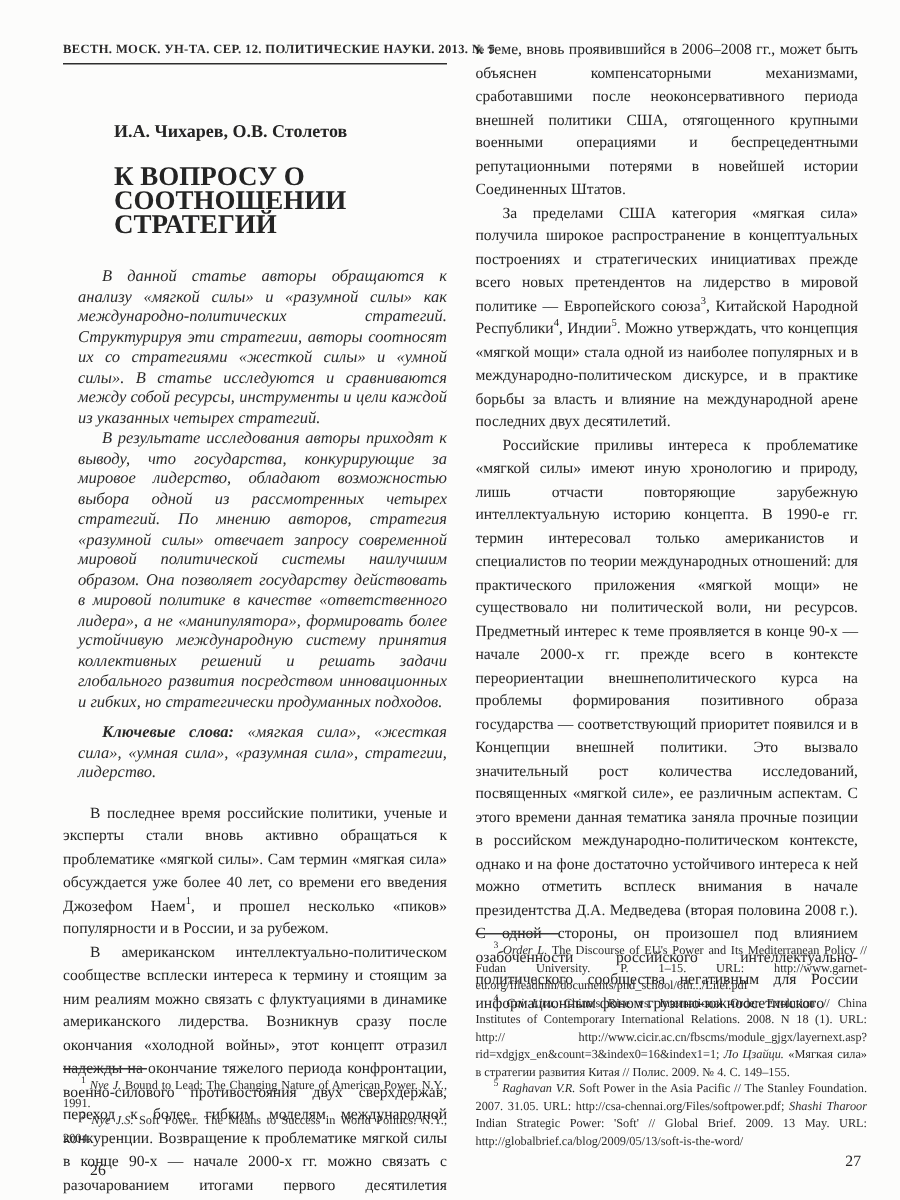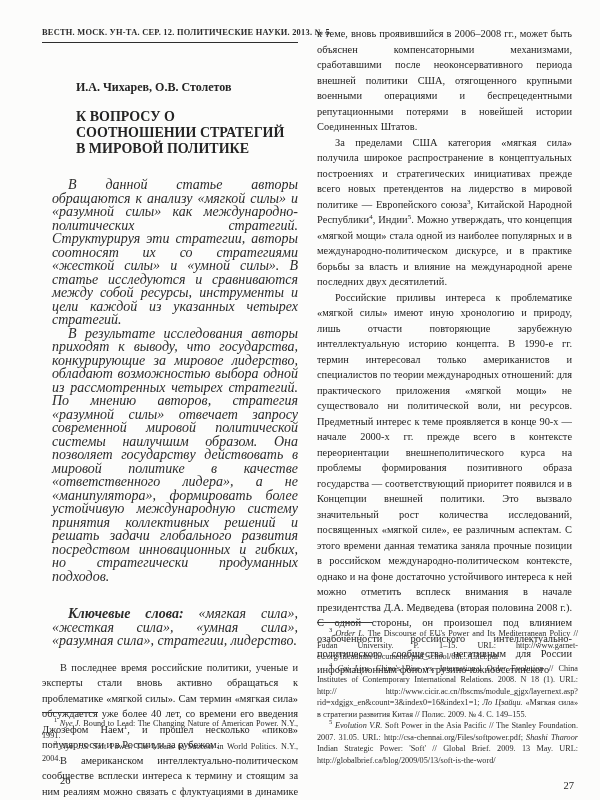--- a/index.html
+++ b/index.html
@@ -17,29 +17,29 @@
 
   
   .rh-text {
     font-size: 8.4px; letter-spacing: 0.25px; color: #2a2a2a;
     white-space: nowrap; font-weight: bold;
   }
   .rh-rule { border-top: 1.5px solid #2e2e2e; margin-top: 5px; }
 
   
   .authors { margin: 37px 0 0 34px; font-weight: bold; font-size: 12px; }
-  .title   { margin: 14px 0 0 34px; font-weight: bold; font-size: 14px; line-height: 16px; }
+  .title   { margin: 14px 0 0 34px; font-weight: bold; font-size: 18px; line-height: 16px; }
 
   
   .abstract {
-    margin: 21px 0 0 10px; font-style: italic; font-size: 14px;
+    margin: 21px 0 0 10px; font-style: italic; font-size: 11px;
     line-height: 13.5px; text-align: justify; color: #2b2b2b;
   }
   .ab-p { text-indent: 16px; }
-  .keywords { margin-top: 24px; }
+  .keywords { margin-top: 7px; }
   .kw { font-weight: bold; }
 
   
   .body-text {
     margin-top: 12px; font-size: 10.4px; line-height: 15.5px;
     text-align: justify;
   }
   .page-right .body-text { margin-top: 0; }
   .bp { text-indent: 18px; }
   .bp.no-indent { text-indent: 0; }
@@ -52,38 +52,37 @@
   }
   .page-left  .fn-area { left: 42px; right: 4px;  bottom: 36px; }
   .page-right .fn-area { left: 15px; right: 22px; bottom: 34px; }
   .fn-rule { width: 56px; border-top: 1px solid #3a3a3a; margin-bottom: 5px; }
   .fn { text-indent: 12px; }
   .fn sup { font-size: 6.5px; line-height: 0; }
 
   
   .page-num { position: absolute; bottom: 14px; font-size: 10.5px; }
   .pn-left  { left: 28px; margin-left: 32px; }
-  .pn-right { right: 26px; bottom: 9px; text-align: right; }
+  .pn-right { right: 26px; bottom: 20px; text-align: right; }
 </style>
 </head>
 <body>
 
 <div class="spread">
 
   <section class="page page-left">
     <header class="running-head">
       <div class="rh-text">ВЕСТН. МОСК. УН-ТА. СЕР. 12. ПОЛИТИЧЕСКИЕ НАУКИ. 2013. № 5</div>
       <div class="rh-rule"></div>
     </header>
 
     <div class="authors">И.А. Чихарев, О.В. Столетов</div>
 
     <div class="title">
       <div>К ВОПРОСУ О СООТНОШЕНИИ СТРАТЕГИЙ</div>
-      <div>В МИРОВОЙ ПОЛИТИКЕ</div>
     </div>
 
     <div class="abstract">
       <p class="ab-p">В данной статье авторы обращаются к анализу «мягкой силы» и «разумной силы» как международно-политических стратегий. Структурируя эти стратегии, авторы соотносят их со стратегиями «жесткой силы» и «умной силы». В статье исследуются и сравниваются между собой ресурсы, инструменты и цели каждой из указанных четырех стратегий.</p>
       <p class="ab-p">В результате исследования авторы приходят к выводу, что государства, конкурирующие за мировое лидерство, обладают возможностью выбора одной из рассмотренных четырех стратегий. По мнению авторов, стратегия «разумной силы» отвечает запросу современной мировой политической системы наилучшим образом. Она позволяет государству действовать в мировой политике в качестве «ответственного лидера», а не «манипулятора», формировать более устойчивую международную систему принятия коллективных решений и решать задачи глобального развития посредством инновационных и гибких, но стратегически продуманных подходов.</p>
       <p class="ab-p keywords"><b class="kw">Ключевые слова:</b><span> «мягкая сила», «жесткая сила», «умная сила», «разумная сила», стратегии, лидерство.</span></p>
     </div>
 
     <div class="body-text">
       <p class="bp"><span>В последнее время российские политики, ученые и эксперты стали вновь активно обращаться к проблематике «мягкой силы». Сам термин «мягкая сила» обсуждается уже более 40 лет, со времени его введения Джозефом Наем</span><sup class="fnref">1</sup><span>, и прошел несколько «пиков» популярности и в России, и за рубежом.</span></p>
@@ -103,19 +102,19 @@
     <div class="body-text">
       <p class="bp no-indent">к теме, вновь проявившийся в 2006–2008 гг., может быть объяснен компенсаторными механизмами, сработавшими после неоконсервативного периода внешней политики США, отягощенного крупными военными операциями и беспрецедентными репутационными потерями в новейшей истории Соединенных Штатов.</p>
       <p class="bp"><span>За пределами США категория «мягкая сила» получила широкое распространение в концептуальных построениях и стратегических инициативах прежде всего новых претендентов на лидерство в мировой политике — Европейского союза</span><sup class="fnref">3</sup><span>, Китайской Народной Республики</span><sup class="fnref">4</sup><span>, Индии</span><sup class="fnref">5</sup><span>. Можно утверждать, что концепция «мягкой мощи» стала одной из наиболее популярных и в международно-политическом дискурсе, и в практике борьбы за власть и влияние на международной арене последних двух десятилетий.</span></p>
       <p class="bp">Российские приливы интереса к проблематике «мягкой силы» имеют иную хронологию и природу, лишь отчасти повторяющие зарубежную интеллектуальную историю концепта. В 1990-е гг. термин интересовал только американистов и специалистов по теории международных отношений: для практического приложения «мягкой мощи» не существовало ни политической воли, ни ресурсов. Предметный интерес к теме проявляется в конце 90-х — начале 2000-х гг. прежде всего в контексте переориентации внешнеполитического курса на проблемы формирования позитивного образа государства — соответствующий приоритет появился и в Концепции внешней политики. Это вызвало значительный рост количества исследований, посвященных «мягкой силе», ее различным аспектам. С этого времени данная тематика заняла прочные позиции в российском международно-политическом контексте, однако и на фоне достаточно устойчивого интереса к ней можно отметить всплеск внимания в начале президентства Д.А. Медведева (вторая половина 2008 г.). С одной стороны, он произошел под влиянием озабоченности российского интеллектуально-политического сообщества негативным для России информационным фоном грузино-южноосетинского</p>
     </div>
 
     <footer class="fn-area">
       <div class="fn-rule"></div>
       <p class="fn"><sup>3</sup> <i>Order L.</i><span> The Discourse of EU's Power and Its Mediterranean Policy // Fudan University. P. 1–15. URL: http://www.garnet-eu.org/fileadmin/documents/phd_school/6th.../Lilei.pdf</span></p>
       <p class="fn"><sup>4</sup> <i>Cai Liru.</i><span> China's Rise vs. International Order Evolution // China Institutes of Contemporary International Relations. 2008. N 18 (1). URL: http:// http://www.cicir.ac.cn/fbscms/module_gjgx/layernext.asp?rid=xdgjgx_en&amp;count=3&amp;index0=16&amp;index1=1; </span><i>Ло Цзайци.</i><span> «Мягкая сила» в стратегии развития Китая // Полис. 2009. № 4. С. 149–155.</span></p>
-      <p class="fn"><sup>5</sup> <i>Evolution V.R.</i><span> Soft Power in the Asia Pacific // The Stanley Foundation. 2007. 31.05. URL: http://csa-chennai.org/Files/softpower.pdf; </span><i>Shashi Tharoor</i><span> Indian Strategic Power: 'Soft' // Global Brief. 2009. 13 May. URL: http://globalbrief.ca/blog/2009/05/13/soft-is-the-word/</span></p>
+      <p class="fn"><sup>5</sup> <i>Raghavan V.R.</i><span> Soft Power in the Asia Pacific // The Stanley Foundation. 2007. 31.05. URL: http://csa-chennai.org/Files/softpower.pdf; </span><i>Shashi Tharoor</i><span> Indian Strategic Power: 'Soft' // Global Brief. 2009. 13 May. URL: http://globalbrief.ca/blog/2009/05/13/soft-is-the-word/</span></p>
     </footer>
 
     <div class="page-num pn-right">27</div>
   </section>
 
 </div>
 
 </body></html>

